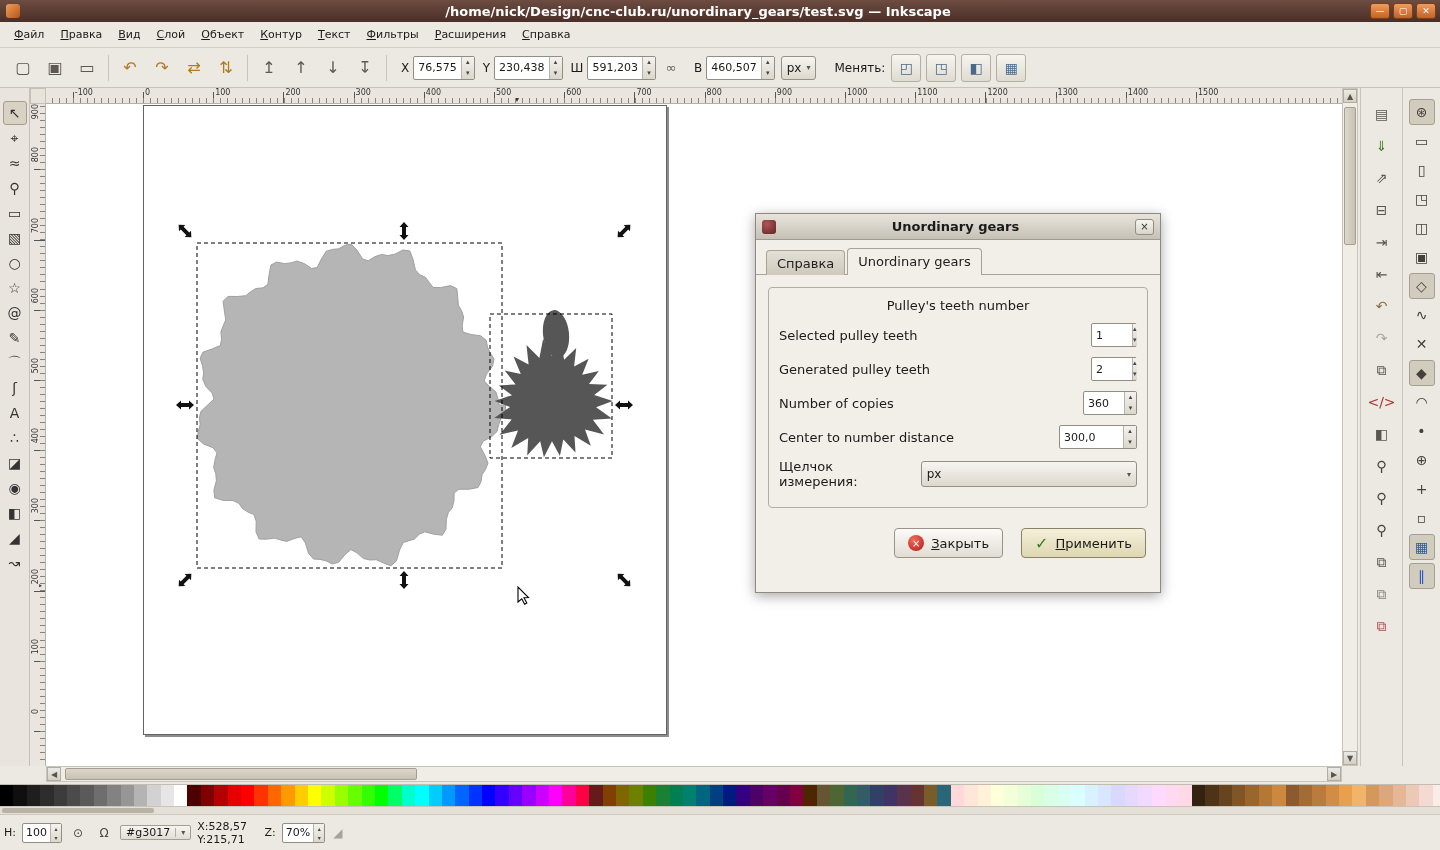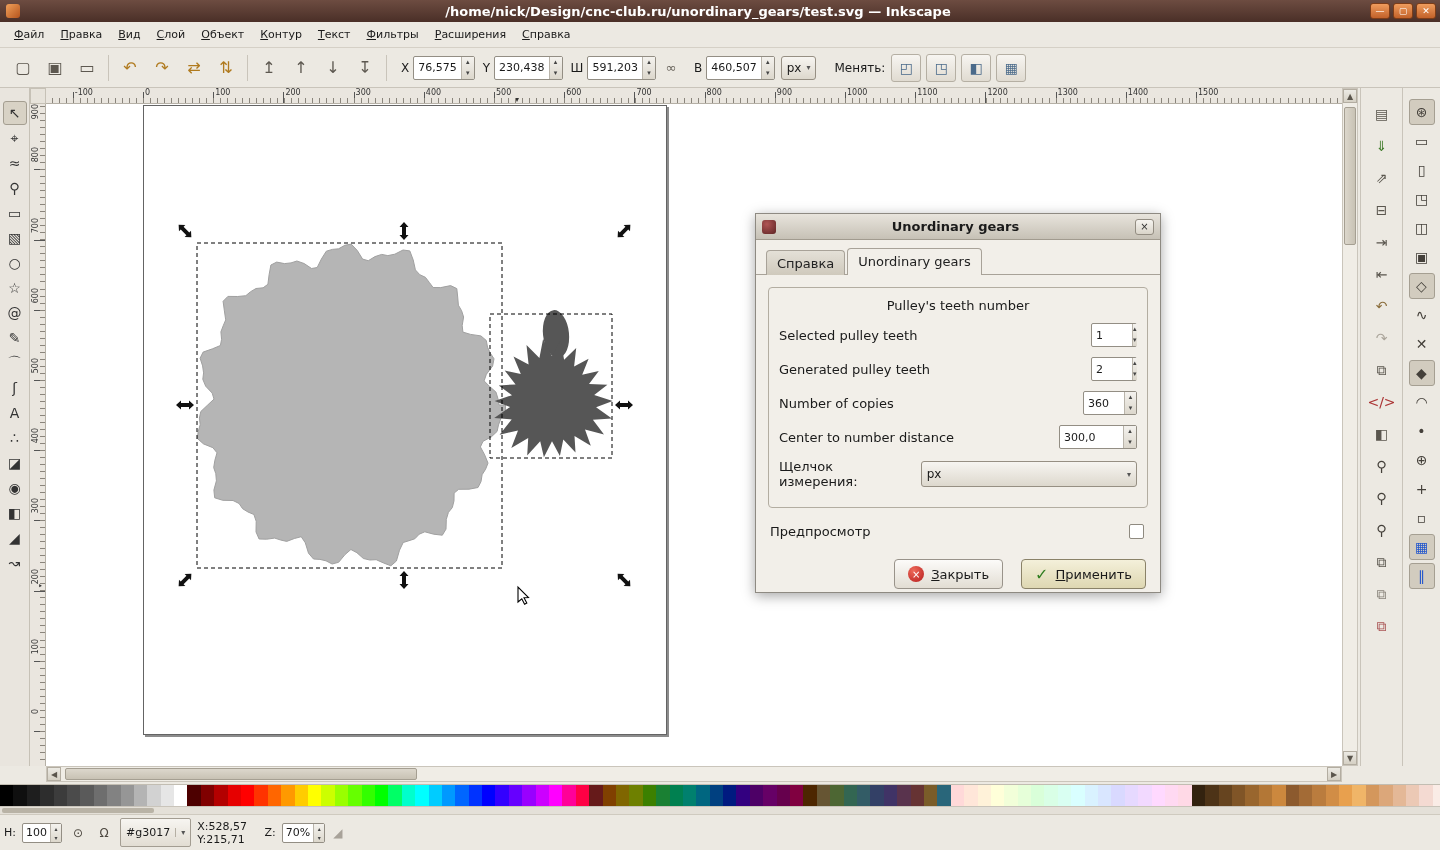--- a/index.html
+++ b/index.html
@@ -72,21 +72,21 @@
 .fs{width:152px;font-size:10px;line-height:11px}
 .fsr{display:flex;align-items:center;gap:3px}
 .flag{font-size:9px}
 .sw{display:inline-block;width:44px;height:9px;border:1px solid #888}
 .swd{font-size:9px;color:#222;margin-left:34px}
 .mini-spin{display:inline-flex;height:20px;background:#fff;border:1px solid #938e84;border-radius:2px;align-items:stretch}
 .mini-spin .v{padding:0 3px;font-size:11px;display:flex;align-items:center}
 .mini-spin .ud{width:11px;border-left:1px solid #b9b4aa;display:flex;flex-direction:column;background:linear-gradient(#f4f2ee,#dcd7cc)}
 .mini-spin .ud i{flex:1;font-size:6px;line-height:5px;display:flex;align-items:center;justify-content:center;color:#444}
 .sbtn{width:20px;height:20px;display:flex;align-items:center;justify-content:center;font-size:12px;color:#4c473f;border:1px solid transparent;border-radius:3px}
-.layer-combo{display:flex;align-items:center;border:1px solid #a39d92;background:linear-gradient(#f7f5f1,#e2ddd3);height:29px;padding:0 5px;gap:5px;border-radius:2px;font-size:11px}
+.layer-combo{display:flex;align-items:center;border:1px solid #a39d92;background:linear-gradient(#f7f5f1,#e2ddd3);height:15px;padding:0 5px;gap:5px;border-radius:2px;font-size:11px}
 .layer-combo .arr{font-size:8px;color:#555;border-left:1px solid #b5afa3;padding-left:5px}
 .msg{flex:1;font-size:12.5px;white-space:nowrap;overflow:hidden}
 .msg .on{font-weight:bold}
 .xy{font-size:11px;line-height:13px;margin-right:2px}
 .xy b{display:inline-block;width:48px;font-weight:normal}
 .zlab{font-size:11px}
 .grip{color:#a8a299;font-size:12px;margin-left:2px}
 
 .dialog{position:absolute;left:755px;top:213px;width:406px;height:380px;background:#f2efe9;border:1px solid #8e8a82;box-shadow:0 3px 12px rgba(0,0,0,.35);z-index:20}
 .dtitle{height:26px;display:flex;align-items:center;background:linear-gradient(#e8e4dc,#c6c1b6);border-bottom:1px solid #a19b8f;padding:0 6px;gap:6px}
@@ -571,24 +571,20 @@
         </div>
       </div>
     <div class="drow">
       <span class="dlabel">Щелчок измерения:</span>
       <span class="unit-combo" style="width:218px;height:26px;justify-content:space-between">
           <span>px</span>
           <span class="arr">▾</span>
         </span>
     </div>
   </div>
-  <div class="prew">
-    <span class="dlabel">Предпросмотр</span>
-    <span class="cb"></span>
-  </div>
   <div class="dbtns">
     <span class="dbtn">
         <span class="bicon-close">×</span>
         <span class="fl">Закрыть</span>
       </span>
     <span class="dbtn apply">
         <span class="bicon-check">✓</span>
         <span class="fl">Применить</span>
       </span>
   </div>

